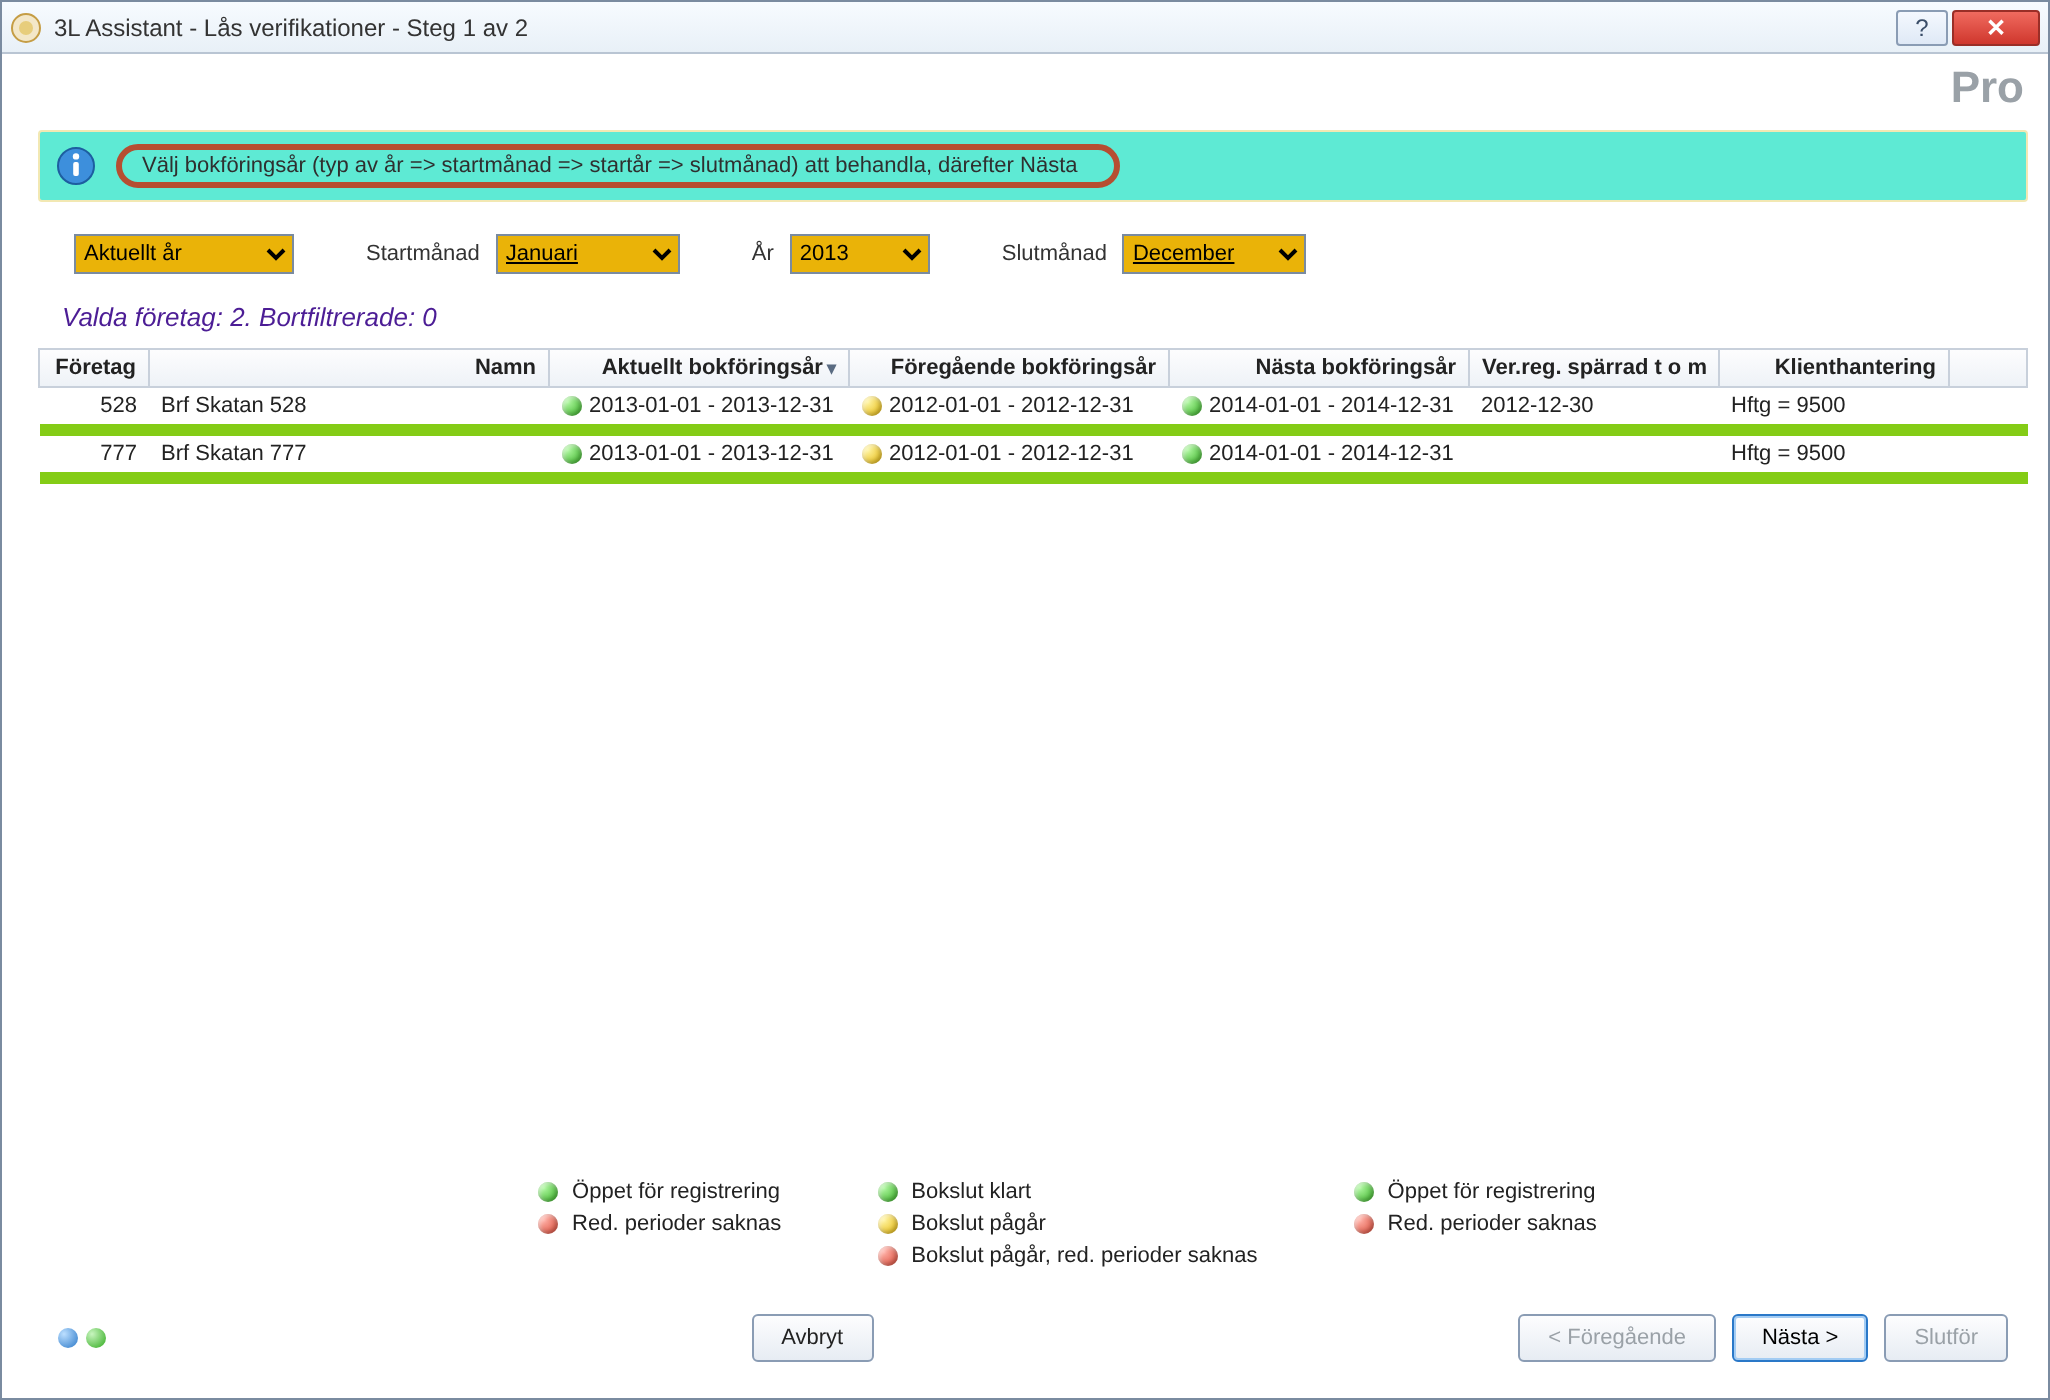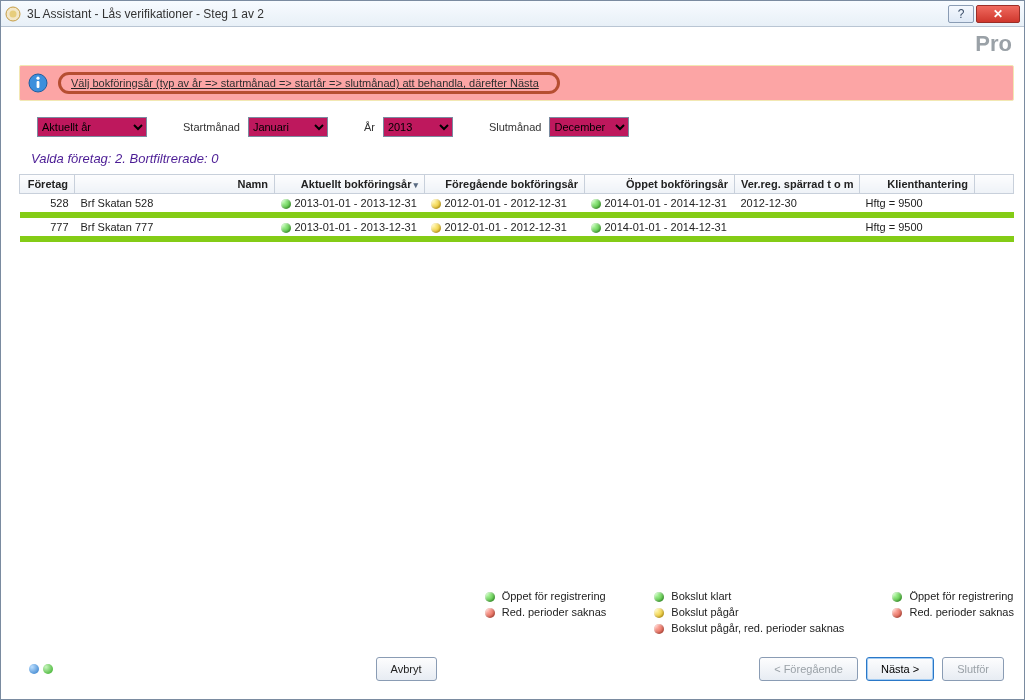--- a/index.html
+++ b/index.html
@@ -65,29 +65,28 @@
   }
   .logo-row .pro-logo {
     font-family: "Segoe UI", Tahoma, sans-serif;
     font-size: 22px;
     font-weight: 700;
     color: #9aa1a7;
     letter-spacing: 0px;
     line-height: 22px;
   }
   .info-banner {
-    background: #fca5a5;
+    background: #5eead4;
     border: 1px solid #f2e8b3;
     border-radius: 2px;
     margin: 2px 0 8px 0;
     padding: 6px 8px;
     display: flex;
     align-items: center;
     position: relative;
-    text-decoration: underline;
   }
   .info-banner .info-icon {
     width: 20px; height: 20px;
     margin-right: 10px;
     flex-shrink: 0;
   }
   .info-banner .circled {
     border: 3px solid #b64e31;
     border-radius: 16px;
     padding: 2px 18px 2px 10px;
@@ -100,26 +99,26 @@
     display: flex;
     align-items: center;
     gap: 8px;
     padding: 8px 12px 8px 18px;
   }
   .filter-row label { color: #333; }
   .filter-row select {
     font-family: inherit;
     font-size: 11px;
     height: 20px;
-    background: #be185d;
+    background: #eab308;
     border: 1px solid #7a8ba0;
   }
   .sel-wide { width: 110px; }
   .sel-mid { width: 70px; }
-  .sel-month { width: 80px; }
+  .sel-month { width: 92px; text-decoration: underline; }
   .gap { width: 20px; }
   .status-line {
     font-style: italic;
     font-size: 13px;
     color: #4c1d95;
     padding: 6px 2px 8px 12px;
   }
   .grid-wrap {
     border-top: 1px solid #c8d0db;
     flex: 1;
@@ -156,21 +155,20 @@
     box-shadow: inset -1px -1px 2px rgba(0,0,0,.25), inset 1px 1px 2px rgba(255,255,255,.6);
   }
   .dot.green  { background: radial-gradient(circle at 30% 30%,#aef79f,#2faa1c); }
   .dot.yellow { background: radial-gradient(circle at 30% 30%,#fff4a0,#e3b200); }
   .dot.red    { background: radial-gradient(circle at 30% 30%,#ffb0a6,#d64330); }
   .legend {
     display: flex;
     gap: 48px;
     padding: 10px 0 14px 250px;
     font-size: 11px;
-    justify-content: flex-end;
   }
   .legend .col { display: flex; flex-direction: column; gap: 4px; }
   .legend .item { white-space: nowrap; }
   .footer {
     border-top: 1px solid transparent;
     padding: 8px 10px 10px 10px;
     display: flex;
     align-items: center;
     gap: 8px;
   }
@@ -277,21 +275,21 @@
           <col style="width:125px">
           <col style="width:115px">
           <col>
         </colgroup>
         <thead>
           <tr>
             <th><span>Företag</span></th>
             <th><span>Namn</span></th>
             <th><span>Aktuellt bokföringsår</span><span class="sort-ind">▾</span></th>
             <th><span>Föregående bokföringsår</span></th>
-            <th><span>Öppet bokföringsår</span></th>
+            <th><span>Nästa bokföringsår</span></th>
             <th><span>Ver.reg. spärrad t o m</span></th>
             <th><span>Klienthantering</span></th>
             <th></th>
           </tr>
         </thead>
         <tbody id="grid-body">
             <tr>
               <td class="right">528</td>
               <td>Brf Skatan 528</td>
               <td><span class="dot green"></span>2013-01-01 - 2013-12-31</td>

